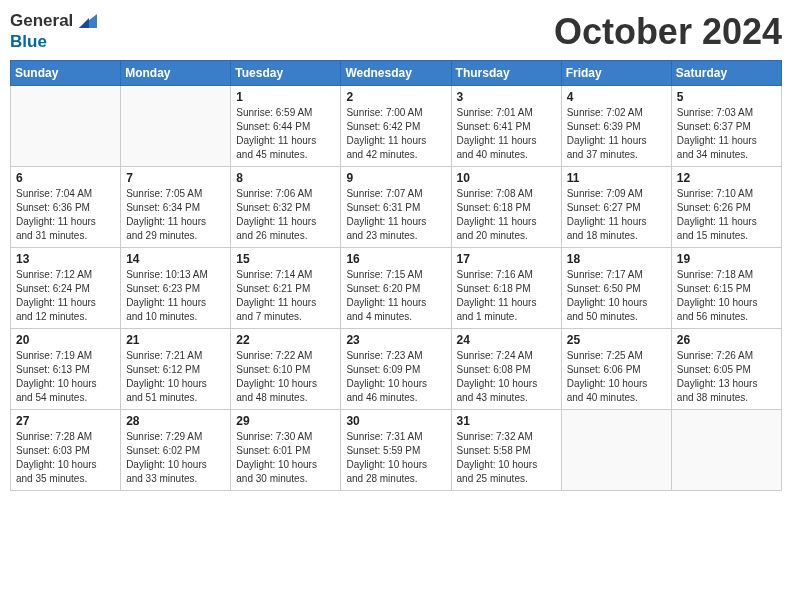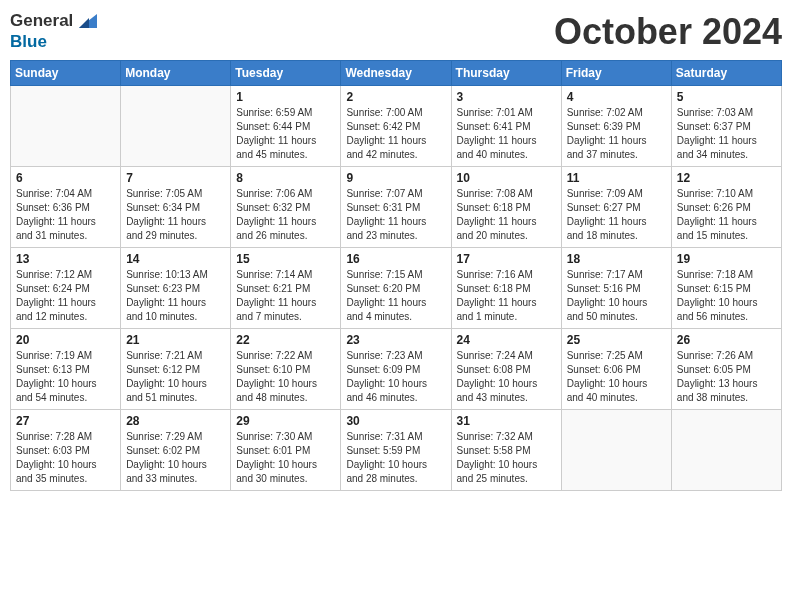--- a/index.html
+++ b/index.html
@@ -273,21 +273,21 @@
           <div class="day-info">
             <div class="sunrise">Sunrise: 7:16 AM</div>
             <div class="sunset">Sunset: 6:18 PM</div>
             <div class="daylight">Daylight: 11 hours and 1 minute.</div>
           </div>
         </td>
         <td>
           <div class="day-number">18</div>
           <div class="day-info">
             <div class="sunrise">Sunrise: 7:17 AM</div>
-            <div class="sunset">Sunset: 5:16 PM</div>
+            <div class="sunset">Sunset: 6:50 PM</div>
             <div class="daylight">Daylight: 10 hours and 50 minutes.</div>
           </div>
         </td>
         <td>
           <div class="day-number">19</div>
           <div class="day-info">
             <div class="sunrise">Sunrise: 7:18 AM</div>
             <div class="sunset">Sunset: 6:15 PM</div>
             <div class="daylight">Daylight: 10 hours and 56 minutes.</div>
           </div>

